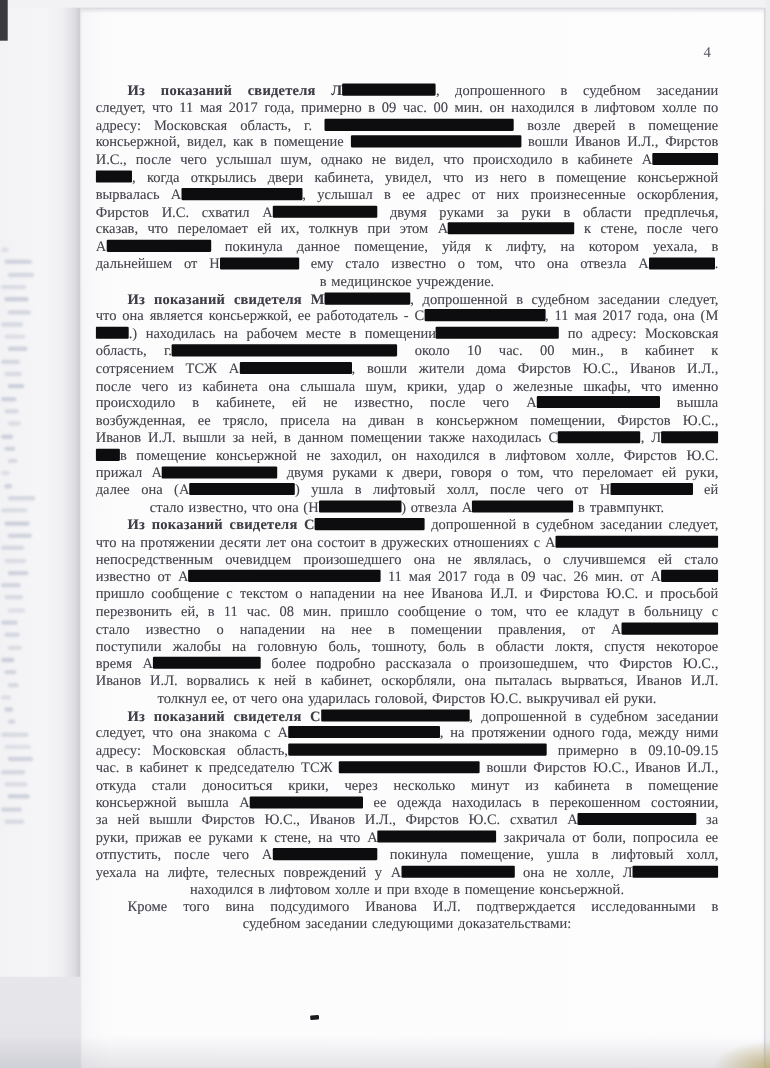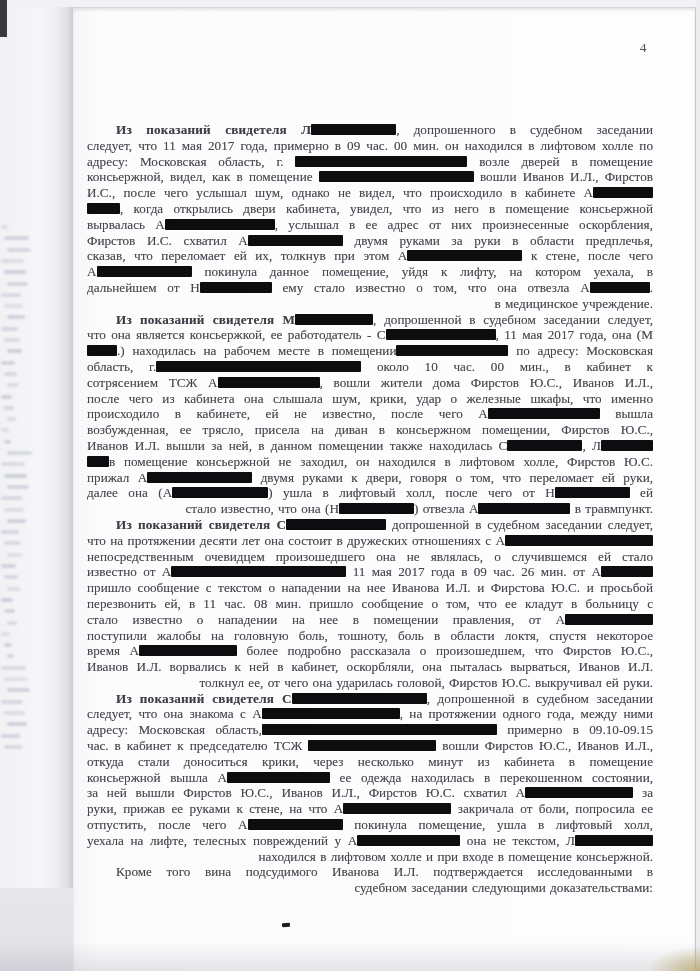--- a/index.html
+++ b/index.html
@@ -27,23 +27,22 @@
     box-shadow:inset 0 2px 3px rgba(120,120,135,.18);
   }
   .pagenum {
     position:absolute; left:560px; top:32px; width:20px;
     font-size:13.5px; color:#55555e; text-align:center;
   }
   .textblock {
     position:absolute; left:14px; top:66px; width:566px;
     font-size:13.2px; color:#47474f; word-spacing:1px;
     text-shadow:0 0 .5px rgba(71,71,85,.4);
-    margin-top:48px;
   }
-  .tl { height:15.8px; line-height:15.8px; overflow:hidden; text-align:right; white-space:normal; }
+  .tl { height:15.8px; line-height:15.8px; overflow:hidden; text-align:center; white-space:normal; }
   .tl.j { text-align:justify; text-align-last:justify; }
   .tl.ind { padding-left:29px; }
   .b { font-weight:bold; letter-spacing:.2px; color:#3e3e46; }
   .redact {
     display:inline-block; height:11px; background:#0d0d0f;
     vertical-align:-1px; border-radius:1px;
   }
   .ink-dash {
     position:absolute; left:209px; top:915px; width:8px; height:3.5px;
     background:#1c1c20; border-radius:1px; transform:rotate(-4deg);
@@ -159,21 +158,21 @@
         <div class="tl"><span>толкнул ее, от чего она ударилась головой, Фирстов Ю.С. выкручивал ей руки.</span></div>
         <div class="tl j ind"><span class="b">Из показаний свидетеля С</span><span class="redact" style="width: 135px; background: rgb(13, 13, 15);"></span><span>, допрошенной в судебном заседании</span></div>
         <div class="tl j"><span>следует, что она знакома с А</span><span class="redact" style="width: 138px; background: rgb(13, 13, 15);"></span><span>, на протяжении одного года, между ними</span></div>
         <div class="tl j"><span>адресу: Московская область,</span><span class="redact" style="width: 235px; background: rgb(13, 13, 15);"></span><span> примерно в 09.10-09.15</span></div>
         <div class="tl j"><span>час. в кабинет к председателю ТСЖ </span><span class="redact" style="width: 128px; background: rgb(13, 13, 15);"></span><span> вошли Фирстов Ю.С., Иванов И.Л.,</span></div>
         <div class="tl j"><span>откуда стали доноситься крики, через несколько минут из кабинета в помещение</span></div>
         <div class="tl j"><span>консьержной вышла А</span><span class="redact" style="width: 103px; background: rgb(13, 13, 15);"></span><span> ее одежда находилась в перекошенном состоянии,</span></div>
         <div class="tl j"><span>за ней вышли Фирстов Ю.С., Иванов И.Л., Фирстов Ю.С. схватил А</span><span class="redact" style="width: 108px; background: rgb(13, 13, 15);"></span><span> за</span></div>
         <div class="tl j"><span>руки, прижав ее руками к стене, на что А</span><span class="redact" style="width: 108px; background: rgb(13, 13, 15);"></span><span> закричала от боли, попросила ее</span></div>
         <div class="tl j"><span>отпустить, после чего А</span><span class="redact" style="width: 95px; background: rgb(13, 13, 15);"></span><span> покинула помещение, ушла в лифтовый холл,</span></div>
-        <div class="tl j"><span>уехала на лифте, телесных повреждений у А</span><span class="redact" style="width: 103px; background: rgb(13, 13, 15);"></span><span> она не текстом, Л</span><span class="redact" style="width: 78px; background: rgb(13, 13, 15);"></span></div>
+        <div class="tl j"><span>уехала на лифте, телесных повреждений у А</span><span class="redact" style="width: 103px; background: rgb(13, 13, 15);"></span><span> она не холле, Л</span><span class="redact" style="width: 78px; background: rgb(13, 13, 15);"></span></div>
         <div class="tl"><span>находился в лифтовом холле и при входе в помещение консьержной.</span></div>
         <div class="tl j ind"><span>Кроме того вина подсудимого Иванова И.Л. подтверждается исследованными в</span></div>
         <div class="tl"><span>судебном заседании следующими доказательствами:</span></div>
       </div>
     <div class="ink-dash"></div>
   </div>
 
   <div class="right-strip"></div>
   <div class="bottom-shadow"></div>
   <div class="corner-tan"></div>

